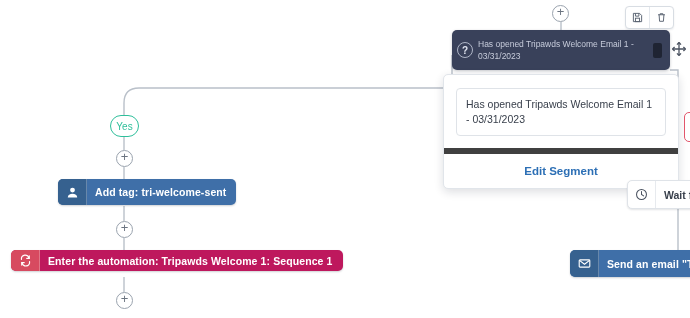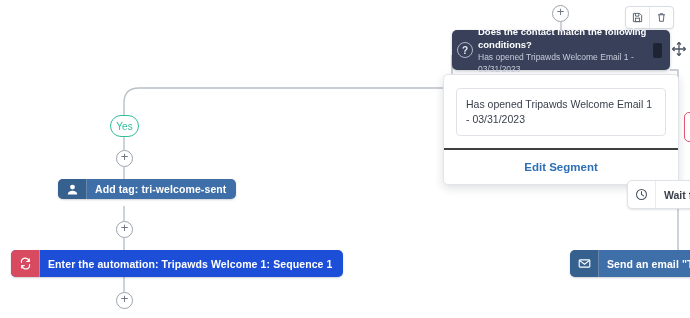--- a/index.html
+++ b/index.html
@@ -129,30 +129,30 @@
   .node .nlabel {
     padding: 0 10px 0 8px;
     font-weight: 700;
     white-space: nowrap;
     letter-spacing: .1px;
   }
 
   #node-add-tag {
     left: 58px;
     top: 179px;
-    height: 20px;
+    height: 26px;
     background: #3f6fa8;
   }
   #node-add-tag .nicon { background: #36618f; }
 
   #node-enter-automation {
     left: 11px;
     top: 250px;
-    height: 27px;
-    background: #1d4ed8;
+    height: 21px;
+    background: #be185d;
     text-align: right;
   }
   #node-enter-automation .nicon { background: #d74a60; }
 
   #node-send-email {
     left: 570px;
     top: 250px;
     height: 27px;
     background: #3f6fa8;
     overflow: hidden;
@@ -265,21 +265,21 @@
   }
   #segment-popup .seg-box {
     border: 1px solid #dfe3e8;
     border-radius: 4px;
     padding: 8px 9px;
     font-size: 10.5px;
     line-height: 15px;
     color: #39404c;
   }
   #segment-popup .seg-footer {
-    border-top: 2px solid #404040;
+    border-top: 6px solid #404040;
     height: 34px;
     display: flex;
     align-items: center;
     justify-content: center;
   }
   #segment-popup .seg-link {
     color: #2c6fb5;
     font-size: 11.5px;
     font-weight: 700;
     text-decoration: none;
@@ -348,21 +348,20 @@
       <path d="M8 1.5L6 3.6M8 1.5l2 2.1M8 14.5l-2-2.1M8 14.5l2-2.1"></path>
       <path d="M1.5 8l2.1-2M1.5 8l2.1 2M14.5 8l-2.1-2M14.5 8l-2.1 2"></path>
     </svg>
   </div>
 
   <div id="condition-card">
     <div class="qicon">
       <div class="qcircle">?</div>
     </div>
     <div class="ctext">
-      <div class="ctitle">Does the contact match the following conditions?</div>
       <div class="csub">Has opened Tripawds Welcome Email 1 - 03/31/2023</div>
     </div>
     <div class="cgrip"></div>
   </div>
 
   <div id="segment-popup">
     <div class="seg-body">
       <div class="seg-box">Has opened Tripawds Welcome Email 1 - 03/31/2023</div>
     </div>
     <div class="seg-footer">

